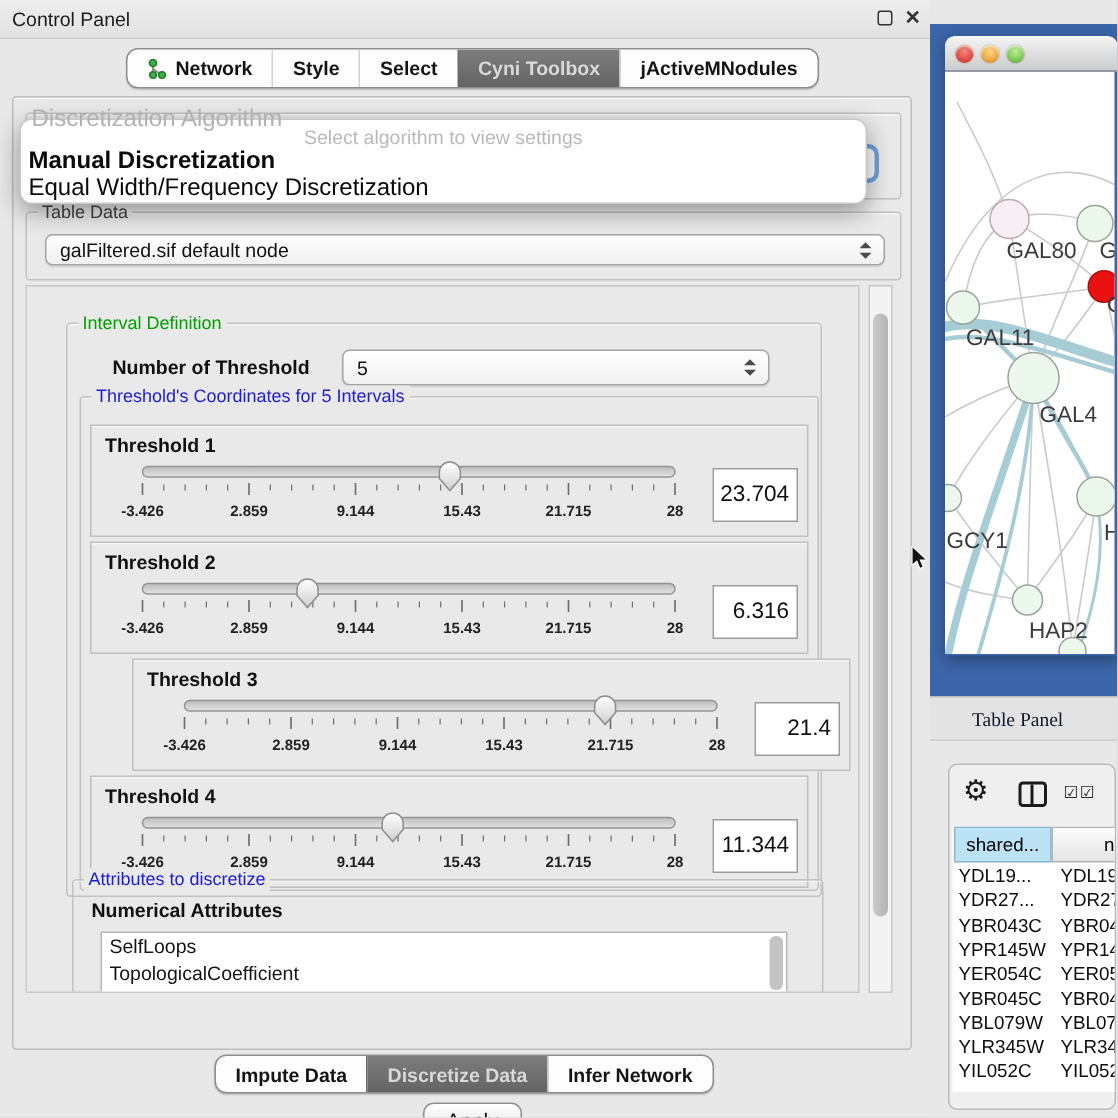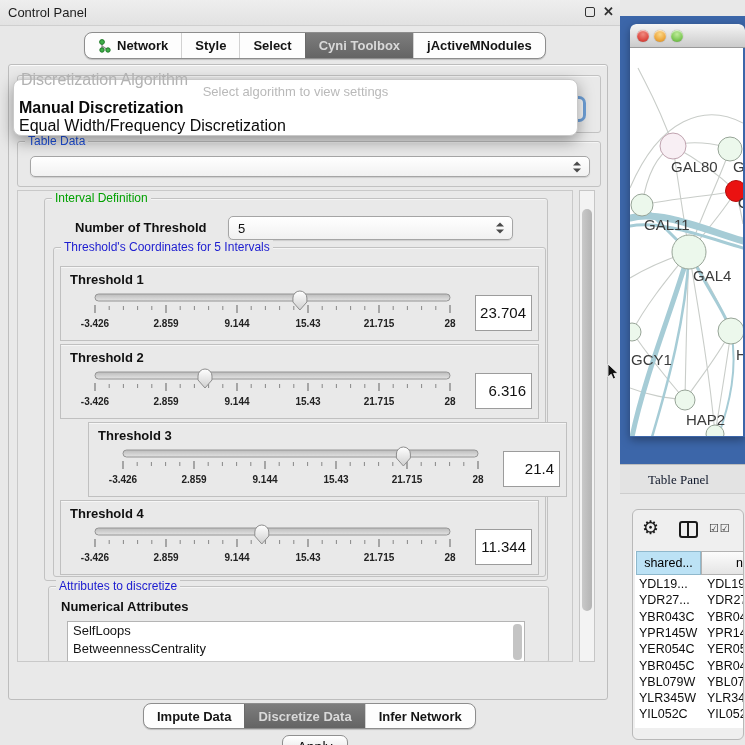--- a/index.html
+++ b/index.html
@@ -25,21 +25,21 @@
   #top-tabs { left:84px; top:32px; height:27px; }
   #bottom-tabs { left:143px; top:703px; height:26px; }
 
   #outer-panel { position:absolute; left:8px; top:64px; width:600px; height:636px;
     background:#e9e9e9; border:1px solid #bdbdbd; border-radius:3px;
     box-shadow:inset 0 1px 0 rgba(255,255,255,.8); }
 
   .grp { position:absolute; border:1px solid #c2c2c2; border-radius:3px;
     box-shadow:inset 0 1px 0 rgba(255,255,255,.55); }
   .grp > .lbl { position:absolute; top:-8px; left:7px; background:#e9e9e9; padding:0 3px;
-    font-size:12px; line-height:15px; color:#1d4ed8; white-space:nowrap; }
+    font-size:12px; line-height:15px; color:#404040; white-space:nowrap; }
   .lbl.green { color:#00A000; }
   .lbl.blue  { color:#1C1CD0; }
 
   .combo { position:absolute; background:linear-gradient(#ffffff,#f1f1f1); border:1px solid #a5a5a5;
     border-radius:5px; font-size:13px; color:#111; display:flex; align-items:center;
     padding-left:9px; box-shadow:0 1px 1px rgba(0,0,0,.12); }
   .combo .arrows { position:absolute; right:8px; top:50%; transform:translateY(-50%); }
   .arr { width:0; height:0; border-left:4px solid transparent; border-right:4px solid transparent; display:block; }
   .arr.up   { border-bottom:4px solid #4a4a4a; margin-bottom:3px; }
   .arr.down { border-top:4px solid #4a4a4a; }
@@ -157,30 +157,31 @@
         </div>
       </div>
 
     <div id="outer-panel">
 
       <div class="grp" style="left:8px; top:10px; width:584px; height:58px;"></div>
 
       <div class="grp" style="left:8px; top:76px; width:584px; height:46px;">
         <span class="lbl">Table Data</span>
         <div class="combo" style="left:12px; top:14px; width:560px; height:21px;">
+          <span>galFiltered.sif default node</span>
           <span class="arrows">
             <span class="arr up"></span>
               <span class="arr down"></span>
           </span>
         </div>
       </div>
 
       <div id="viewport">
 
-        <div class="grp" style="left:26px; top:7px; width:504px; height:383px;">
+        <div class="grp" style="left:26px; top:24px; width:504px; height:383px;">
           <span class="lbl green">Interval Definition</span>
 
           <span style="position:absolute; left:30px; top:21px; font-size:13px; font-weight:bold; color:#101010;">Number of Threshold</span>
           <div class="combo" style="left:183px; top:17px; width:285px; height:24px;">
             <span>5</span>
             <span class="arrows">
               <span class="arr up"></span>
                 <span class="arr down"></span>
             </span>
           </div>
@@ -391,20 +392,21 @@
               </div>
           </div>
         </div>
 
         <div class="grp" style="left:30px; top:395px; width:501px; height:77px;">
           <span class="lbl blue">Attributes to discretize</span>
           <span id="num-attr-label" style="left:12px; top:12px;">Numerical Attributes</span>
           <div id="attr-list" style="left:18px; top:34px; width:458px; height:42px;">
             <div id="attr-items">
                 <div class="attr-item">SelfLoops</div>
+                <div class="attr-item">TopologicalCoefficient</div>
                 <div class="attr-item">BetweennessCentrality</div>
               </div>
             <div id="attr-scroll"></div>
           </div>
         </div>
       </div>
 
       <div id="vscroll">
         <div class="thumb"></div>
       </div>

